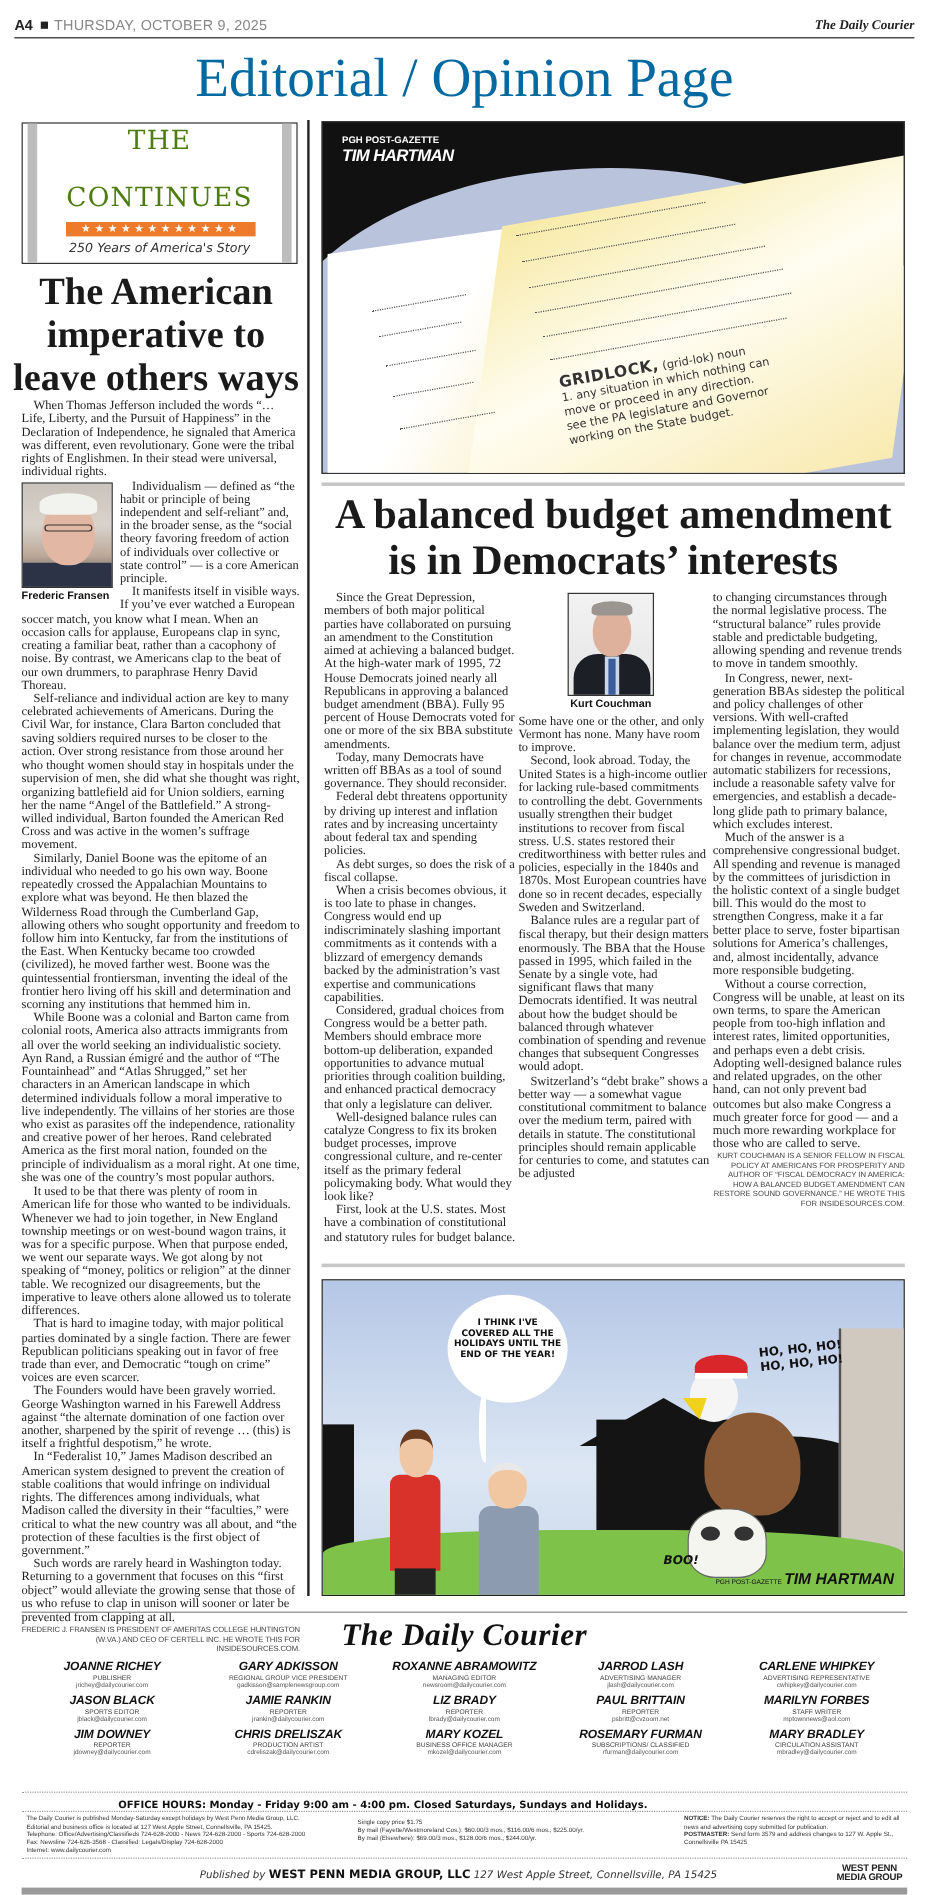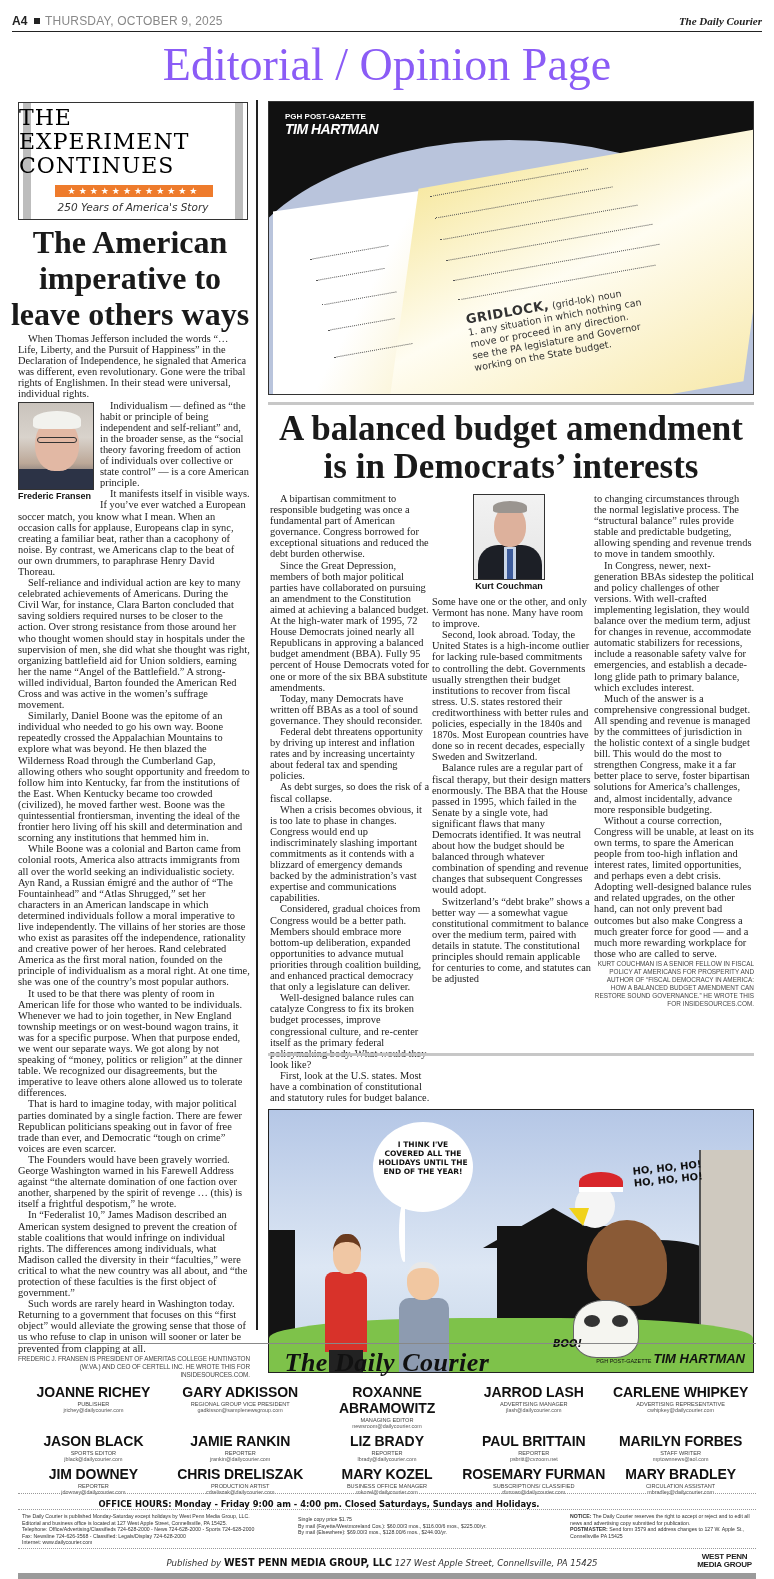--- a/index.html
+++ b/index.html
@@ -6,29 +6,29 @@
   html, body { width: 774px; height: 1579px; background: #fff; overflow: hidden; }
   body { position: relative; font-family: "Liberation Serif", serif; color: #1a1a1a; }
 
   
   .topbar { position: absolute; left: 12px; top: 12px; width: 750px; height: 20px; border-bottom: 1.5px solid #222; }
   .topbar .pg { position: absolute; left: 0; top: 2px; font-family: "Liberation Sans", sans-serif; font-weight: bold; font-size: 12px; color: #222; }
   .topbar .sq { position: absolute; left: 22px; top: 6px; width: 6px; height: 6px; background: #222; }
   .topbar .date { position: absolute; left: 33px; top: 2px; font-family: "Liberation Sans", sans-serif; font-size: 12px; color: #888; letter-spacing: 0.2px; }
   .topbar .brand { position: absolute; right: 0; top: 3px; font-family: "Liberation Serif", serif; font-weight: bold; font-size: 11px; color: #222; font-style: italic; }
 
-  .section-title { position: absolute; left: 0; top: 38px; width: 774px; text-align: center; font-family: "Liberation Serif", serif; font-size: 46px; color: #8b5cf6; line-height: 54px; }
+  .section-title { position: absolute; left: 0; top: 38px; width: 774px; text-align: center; font-family: "Liberation Serif", serif; font-size: 46px; color: #0369a1; line-height: 54px; }
 
   
   .col-divider { position: absolute; left: 256px; top: 100px; width: 1.5px; height: 1230px; background: #222; }
 
   .logo-box { position: absolute; left: 18px; top: 102px; width: 230px; height: 118px; border: 1.5px solid #333; background: #fff; }
   .logo-box .bar-l, .logo-box .bar-r { position: absolute; top: 0; width: 8px; height: 100%; background: #bdbdbd; }
   .logo-box .bar-l { left: 4px; } .logo-box .bar-r { right: 4px; }
-  .logo-box .l1 { position: absolute; left: 0; width: 100%; font-family: "DejaVu Serif", serif; color: #000000; letter-spacing: 1px; }
+  .logo-box .l1 { position: absolute; left: 0; width: 100%; text-align: center; font-family: "DejaVu Serif", serif; color: #4d7c0f; letter-spacing: 1px; }
   .logo-box .t1 { top: 2px; font-size: 22px; }
   .logo-box .t2 { top: 26px; font-size: 22px; }
   .logo-box .t3 { top: 50px; font-size: 22px; }
   .logo-box .stars { position: absolute; left: 36px; top: 82px; width: 158px; height: 12px; background: #ee7b2c; color: #fff; font-size: 9px; text-align: center; line-height: 12px; letter-spacing: 3px; font-family: "DejaVu Sans", sans-serif; }
   .logo-box .tag { position: absolute; left: 0; top: 98px; width: 100%; text-align: center; font-family: "DejaVu Sans", sans-serif; font-style: italic; font-size: 10.5px; color: #333; }
 
   .headline1 { position: absolute; left: 10px; top: 224px; width: 240px; text-align: center; font-family: "Liberation Serif", serif; font-weight: bold; font-size: 32px; line-height: 36px; color: #1a1a1a; }
 
   .body-text { font-family: "Liberation Serif", serif; font-size: 10.4px; line-height: 11.1px; color: #222; text-align: left; }
   .body-text p { text-indent: 10px; }
@@ -66,21 +66,21 @@
   .photo2 .face { position: absolute; left: 20px; top: 10px; width: 32px; height: 42px; border-radius: 50% 50% 45% 45%; background: #ddb19c; }
   .photo2 .hair { position: absolute; left: 19px; top: 6px; width: 34px; height: 12px; border-radius: 50% 50% 20% 20%; background: #9a9590; }
   .photo2 .suit { position: absolute; left: 4px; top: 50px; width: 64px; height: 40px; background: #1c1f26; border-radius: 20px 20px 0 0; }
   .photo2 .shirt { position: absolute; left: 30px; top: 52px; width: 12px; height: 34px; background: #c9d6e8; }
   .photo2 .tie { position: absolute; left: 33px; top: 54px; width: 6px; height: 32px; background: #3d5c9c; }
   .photo2 .cap { font-family: "Liberation Sans", sans-serif; font-weight: bold; font-size: 9px; text-align: center; margin-top: 1px; color: #111; }
 
   .byline2 { font-family: "Liberation Sans", sans-serif; font-size: 6.4px; color: #444; text-transform: uppercase; text-align: right; line-height: 8px; margin-top: 1px; }
 
   
-  .cartoon2 { position: absolute; left: 268px; top: 1066px; width: 486px; height: 264px; border: 1.5px solid #222; overflow: hidden; background: linear-gradient(180deg,#b5c7e6 0%,#dde7f4 60%,#c8d7ea 100%); margin-top: 43px; }
+  .cartoon2 { position: absolute; left: 268px; top: 1066px; width: 486px; height: 264px; border: 1.5px solid #222; overflow: hidden; background: linear-gradient(180deg,#b5c7e6 0%,#dde7f4 60%,#c8d7ea 100%); }
   .cartoon2 .ground { position: absolute; left: 0; top: 208px; width: 100%; height: 60px; background: #7ec24a; border-radius: 40% 40% 0 0 / 20px 20px 0 0; }
   .cartoon2 .house-sil { position: absolute; left: 228px; top: 116px; width: 110px; height: 110px; background: #141414; }
   .cartoon2 .house-roof { position: absolute; left: 214px; top: 98px; width: 0; height: 0; border-left: 70px solid transparent; border-right: 70px solid transparent; border-bottom: 40px solid #141414; }
   .cartoon2 .trees { position: absolute; left: 330px; top: 130px; width: 150px; height: 90px; background: #151515; border-radius: 40% 60% 0 0; }
   .cartoon2 .house-r { position: absolute; left: 430px; top: 40px; width: 60px; height: 200px; background: #cfc9bf; border-left: 2px solid #555; }
   .cartoon2 .house-l { position: absolute; left: 0; top: 120px; width: 26px; height: 110px; background: #141414; }
   .cartoon2 .bubble { position: absolute; left: 104px; top: 12px; width: 100px; height: 90px; background: #fff; border-radius: 50%; }
   .cartoon2 .bubble-tail { position: absolute; left: 130px; top: 92px; width: 10px; height: 60px; border-left: 6px solid #fff; border-radius: 50%; }
   .cartoon2 .say { position: absolute; left: 108px; top: 30px; width: 92px; text-align: center; font-family: "DejaVu Sans", sans-serif; font-weight: bold; font-size: 7.5px; line-height: 9px; color: #111; }
   .cartoon2 .ho { position: absolute; left: 364px; top: 52px; font-family: "DejaVu Sans", sans-serif; font-weight: bold; font-size: 10px; line-height: 12px; color: #111; transform: rotate(-6deg); }
@@ -100,21 +100,21 @@
   .cartoon2 .hat { position: absolute; left: 310px; top: 62px; width: 44px; height: 20px; background: #d8262a; border-radius: 50% 50% 0 0; border-bottom: 5px solid #fff; }
   .cartoon2 .beak { position: absolute; left: 300px; top: 98px; width: 0; height: 0; border-left: 14px solid transparent; border-right: 6px solid transparent; border-top: 18px solid #f0d21c; }
   .cartoon2 .sig2 { position: absolute; right: 8px; bottom: 6px; font-family: "Liberation Sans", sans-serif; font-weight: bold; font-style: italic; font-size: 13px; color: #111; }
   .cartoon2 .sig2 small { font-size: 5.5px; font-weight: normal; font-style: normal; margin-right: 2px; }
 
   
   .foot-rule { position: absolute; left: 18px; top: 1343px; width: 738px; height: 1px; background: #888; }
   .masthead { position: absolute; left: 0; top: 1348px; width: 774px; text-align: center; font-family: "Liberation Serif", serif; font-weight: bold; font-style: italic; font-size: 26px; color: #111; letter-spacing: 0.5px; }
   .staff { position: absolute; left: 20px; top: 1384px; width: 734px; display: grid; grid-template-columns: repeat(5, 1fr); row-gap: 4px; }
   .staff .p { text-align: center; font-family: "Liberation Sans", sans-serif; }
-  .staff .n { font-weight: bold; font-size: 14px; color: #111; letter-spacing: -0.1px; }
+  .staff .n { font-weight: bold; font-size: 10px; color: #111; letter-spacing: -0.1px; font-style: italic; }
   .staff .r { font-size: 5.6px; color: #444; text-transform: uppercase; margin-top: 0.5px; }
   .staff .e { font-size: 5.4px; color: #555; margin-top: 0.5px; }
 
   .dotrule { position: absolute; left: 18px; width: 738px; height: 1px; border-top: 1px dotted #999; }
   .hours { position: absolute; left: 0; top: 1499px; width: 638px; text-align: center; font-family: "DejaVu Sans", sans-serif; font-weight: bold; font-size: 8.4px; color: #111; }
   .info { position: absolute; font-family: "Liberation Sans", sans-serif; font-size: 5.2px; color: #333; line-height: 6.6px; }
   .info b { font-weight: bold; }
 
   .publisher { position: absolute; left: 0; top: 1557px; width: 764px; text-align: center; font-family: "DejaVu Sans", sans-serif; font-size: 8.6px; color: #333; }
   .publisher .it { font-style: italic; }
@@ -132,21 +132,20 @@
   <span class="brand">The Daily Courier</span>
 </div>
 <div class="section-title">Editorial / Opinion Page</div>
 
 <div class="col-divider"></div>
 
 <div class="logo-box">
   <div class="bar-l"></div>
   <div class="bar-r"></div>
   <div class="l1 t1">THE</div>
-  <div class="l1 t2">EXPERIMENT</div>
   <div class="l1 t3">CONTINUES</div>
   <div class="stars">★★★★★★★★★★★★</div>
   <div class="tag">250 Years of America's Story</div>
 </div>
 
 <h1 class="headline1">The American imperative to leave others ways</h1>
 <div class="art1 body-text">
   <p id="a1lead">When Thomas Jefferson included the words “… Life, Liberty, and the Pursuit of Happiness” in the Declaration of Independence, he signaled that America was different, even revolutionary. Gone were the tribal rights of Englishmen. In their stead were universal, individual rights.</p>
   <div class="photo1">
     <div class="img">
@@ -198,21 +197,20 @@
     <span>see the PA legislature and Governor</span><br>
     <span>working on the State budget.</span>
   </div>
 </div>
 
 <div class="rule-gray" style="left:268px;top:402px;width:486px;"></div>
 
 <h1 class="headline2">A balanced budget amendment is in Democrats’ interests</h1>
 
 <div class="art2col body-text" style="left:270px;top:493px;" id="a2c1">
-    <p>A bipartisan commitment to responsible budgeting was once a fundamental part of American governance. Congress borrowed for exceptional situations and reduced the debt burden otherwise.</p>
     <p>Since the Great Depression, members of both major political parties have collaborated on pursuing an amendment to the Constitution aimed at achieving a balanced budget. At the high-water mark of 1995, 72 House Democrats joined nearly all Republicans in approving a balanced budget amendment (BBA). Fully 95 percent of House Democrats voted for one or more of the six BBA substitute amendments.</p>
     <p>Today, many Democrats have written off BBAs as a tool of sound governance. They should reconsider.</p>
     <p>Federal debt threatens opportunity by driving up interest and inflation rates and by increasing uncertainty about federal tax and spending policies.</p>
     <p>As debt surges, so does the risk of a fiscal collapse.</p>
     <p>When a crisis becomes obvious, it is too late to phase in changes. Congress would end up indiscriminately slashing important commitments as it contends with a blizzard of emergency demands backed by the administration’s vast expertise and communications capabilities.</p>
     <p>Considered, gradual choices from Congress would be a better path. Members should embrace more bottom-up deliberation, expanded opportunities to advance mutual priorities through coalition building, and enhanced practical democracy that only a legislature can deliver.</p>
     <p>Well-designed balance rules can catalyze Congress to fix its broken budget processes, improve congressional culture, and re-center itself as the primary federal policymaking body. What would they look like?</p>
     <p>First, look at the U.S. states. Most have a combination of constitutional and statutory rules for budget balance.</p>
   </div>
 

